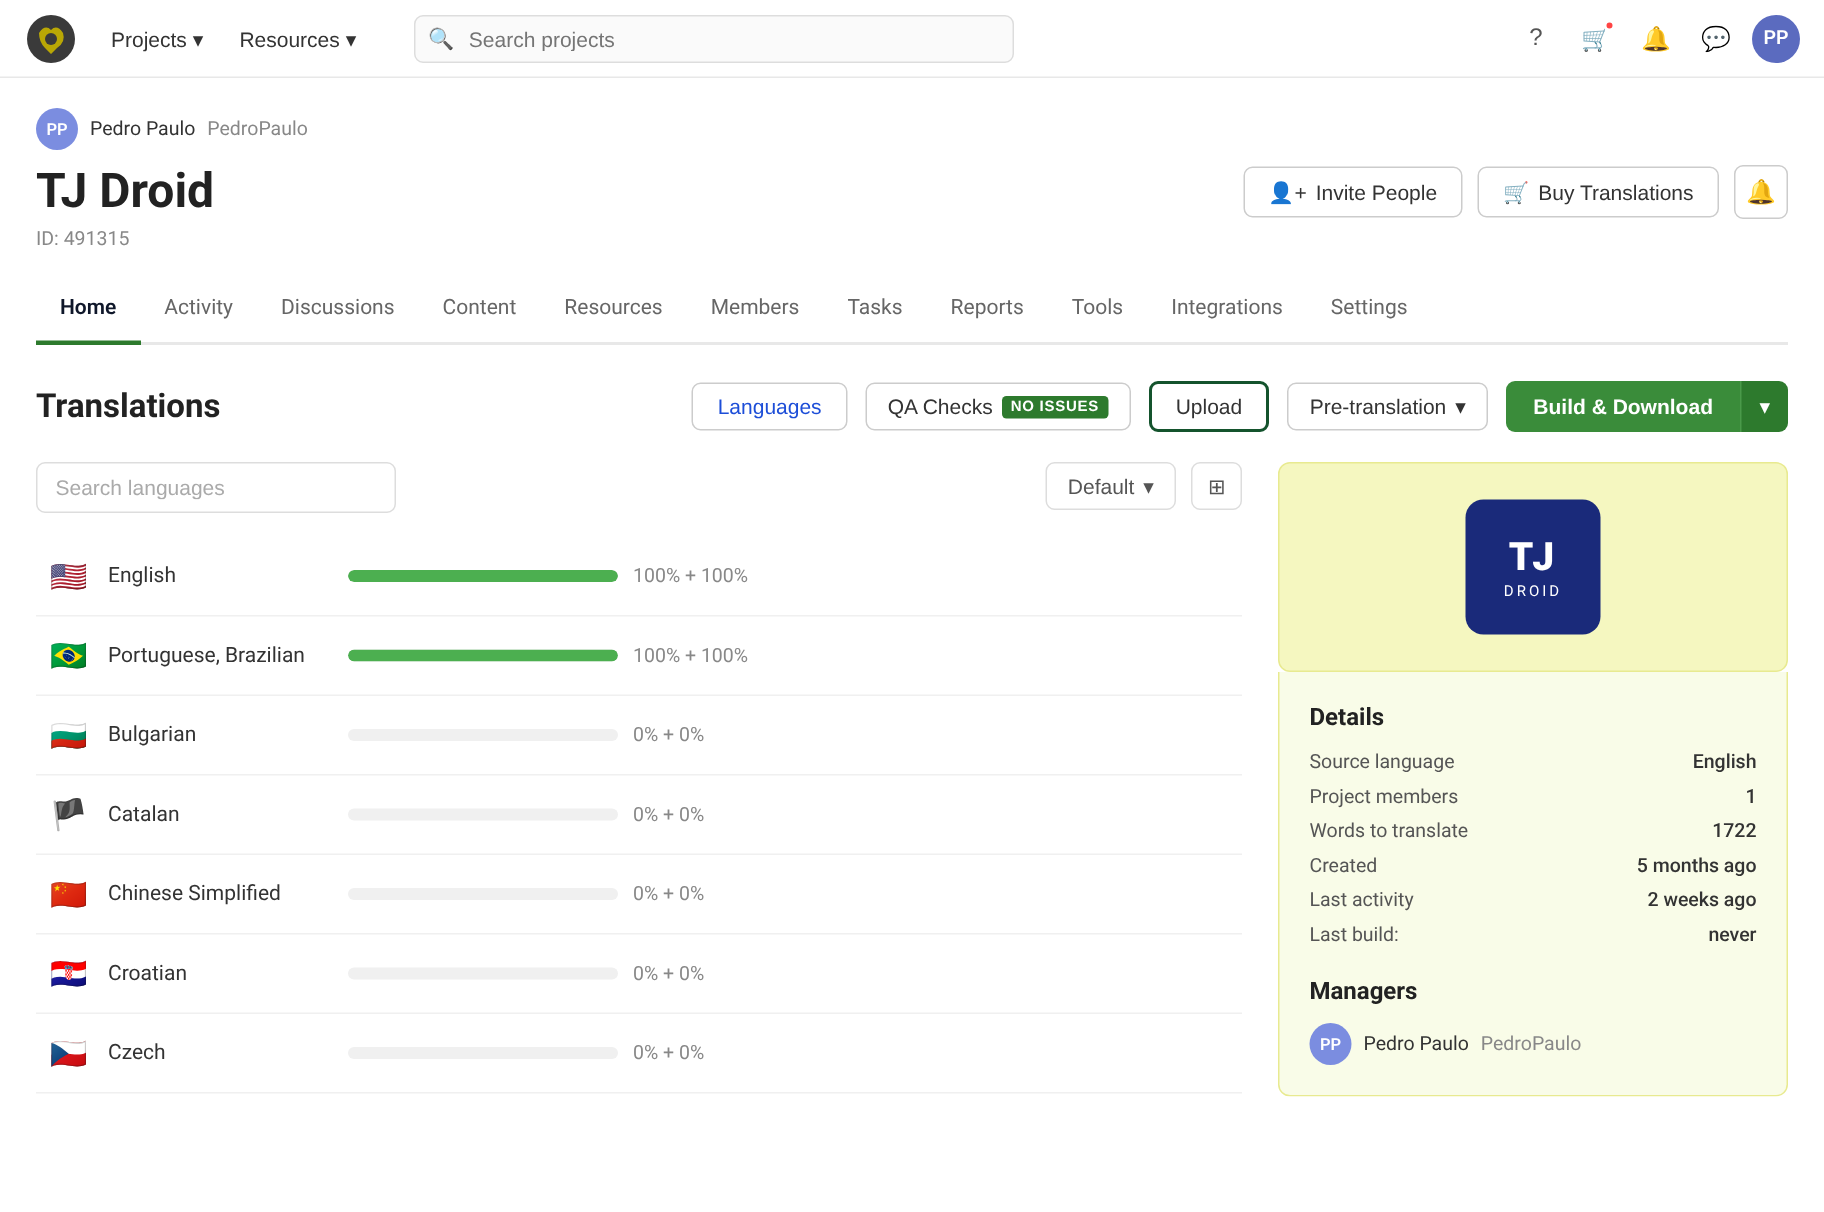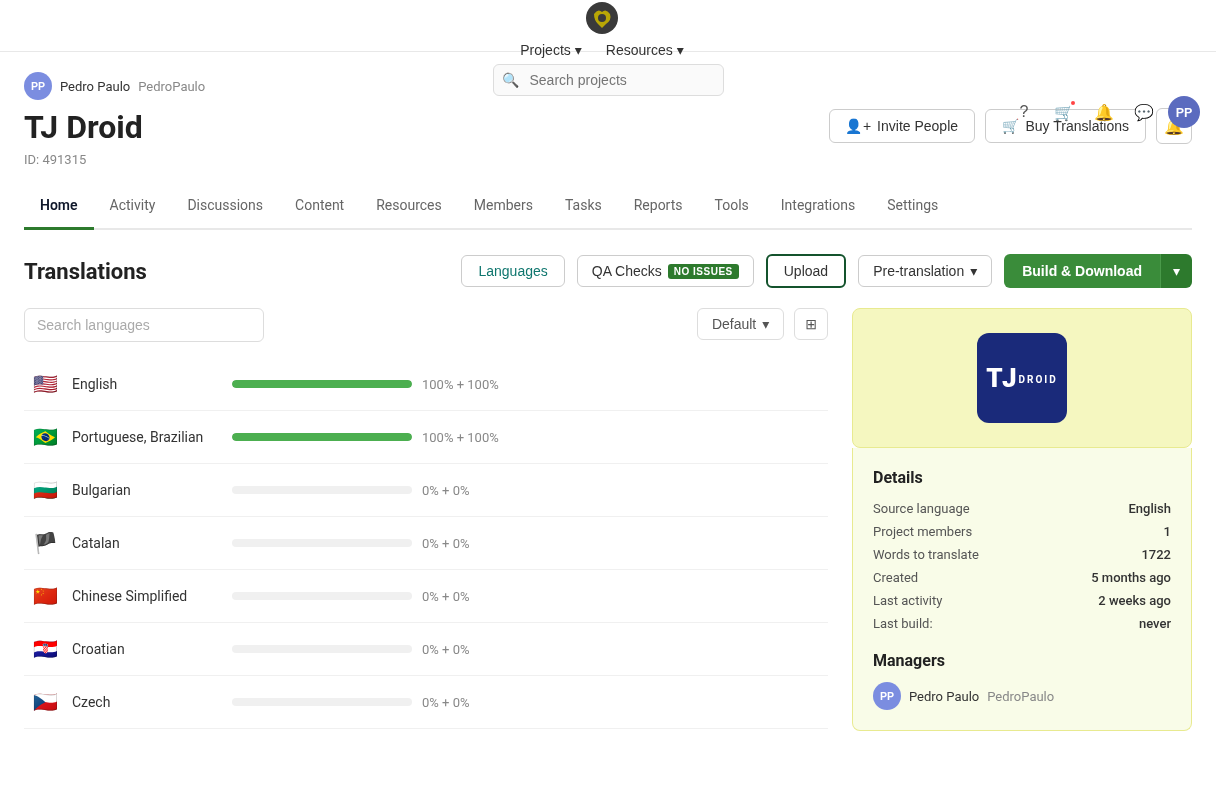--- a/index.html
+++ b/index.html
@@ -1,21 +1,21 @@
 <!DOCTYPE html>
 <html><head>
   <meta charset="utf-8">
   <style>
     * { box-sizing: border-box; margin: 0; padding: 0; }
     body { font-family: -apple-system, BlinkMacSystemFont, 'Segoe UI', Roboto, sans-serif; background: #fff; color: #333; font-size: 14px; }
 
     
     .topnav {
       display: flex; align-items: center; padding: 0 16px; height: 52px;
-      background: #fff; border-bottom: 1px solid #e8e8e8; position: relative; flex-direction: column;
+      background: #fff; border-bottom: 1px solid #e8e8e8; position: relative;
     }
     .topnav-logo { width: 36px; height: 36px; margin-right: 12px; }
     .topnav-logo svg { width: 36px; height: 36px; }
     .topnav-menu { display: flex; align-items: center; gap: 4px; margin-right: 12px; }
     .topnav-menu-item {
       display: flex; align-items: center; gap: 4px; padding: 6px 10px;
       border-radius: 4px; cursor: pointer; color: #333; font-size: 14px;
       border: none; background: none;
     }
     .topnav-search {
@@ -46,21 +46,21 @@
 
     
     .page { padding: 0 24px; }
 
     
     .project-header { padding: 20px 0 0 0; }
     .project-owner { display: flex; align-items: center; gap: 8px; margin-bottom: 8px; }
     .owner-avatar { width: 28px; height: 28px; border-radius: 50%; background: #7b8de0; display: flex; align-items: center; justify-content: center; color: #fff; font-size: 11px; font-weight: 600; }
     .owner-name { font-size: 13px; color: #333; }
     .owner-username { color: #888; font-size: 13px; }
-    .project-title-row { display: flex; align-items: flex-start; justify-content: space-between; }
+    .project-title-row { display: flex; align-items: flex-end; justify-content: space-between; }
     .project-title { font-size: 32px; font-weight: 700; color: #222; }
     .project-actions { display: flex; align-items: center; gap: 10px; }
     .btn-outline {
       display: flex; align-items: center; gap: 6px; padding: 8px 16px;
       border: 1px solid #ccc; border-radius: 6px; background: #fff;
       cursor: pointer; font-size: 14px; color: #333;
     }
     .btn-bell {
       width: 36px; height: 36px; border: 1px solid #ccc; border-radius: 6px;
       background: #fff; display: flex; align-items: center; justify-content: center;
@@ -75,21 +75,21 @@
       border-bottom: 3px solid transparent; margin-bottom: -2px; white-space: nowrap;
     }
     .tab.active { color: #0f172a; border-bottom-color: #2d7a2d; font-weight: 600; }
 
     
     .translations-section { padding: 24px 0; }
     .translations-header { display: flex; align-items: center; margin-bottom: 20px; gap: 12px; }
     .translations-title { font-size: 22px; font-weight: 700; color: #222; margin-right: auto; }
     .btn-languages {
       padding: 7px 16px; border: 1px solid #ccc; border-radius: 6px;
-      background: #fff; cursor: pointer; font-size: 14px; color: #0f766e;
+      background: #fff; cursor: pointer; font-size: 14px; color: #1d4ed8;
     }
     .btn-qa {
       display: flex; align-items: center; gap: 6px; padding: 7px 14px;
       border: 1px solid #ccc; border-radius: 6px; background: #fff;
       cursor: pointer; font-size: 14px; color: #333;
     }
     .qa-badge {
       background: #2d7a2d; color: #fff; font-size: 10px; font-weight: 700;
       padding: 2px 6px; border-radius: 3px; text-transform: uppercase; letter-spacing: 0.5px;
     }
@@ -153,24 +153,24 @@
 
     
     .side-panel { width: 340px; flex-shrink: 0; }
     .project-logo {
       display: flex; justify-content: center; align-items: center;
       background: #f5f7c0; padding: 24px; border-radius: 8px; margin-bottom: 0;
       border: 1px solid #e8ea90;
     }
     .logo-box {
       width: 90px; height: 90px; background: #1a2a7a; border-radius: 12px;
-      display: flex; flex-direction: row; align-items: center; justify-content: center; color: #fff;
+      display: flex; flex-direction: column; align-items: center; justify-content: center; color: #fff;
     }
     .logo-box-tj { font-size: 26px; font-weight: 900; letter-spacing: 2px; }
-    .logo-box-droid { font-size: 10px; font-weight: 700; letter-spacing: 2px; margin-top: 2px; }
+    .logo-box-droid { font-size: 10px; font-weight: 400; letter-spacing: 2px; margin-top: 2px; }
     .details-section { background: #f9fce8; border: 1px solid #e8ea90; border-top: none; border-radius: 0 0 8px 8px; padding: 20px; }
     .details-title { font-size: 16px; font-weight: 700; color: #222; margin-bottom: 14px; }
     .details-row { display: flex; justify-content: space-between; align-items: center; margin-bottom: 8px; font-size: 13px; }
     .details-label { color: #555; }
     .details-value { color: #333; font-weight: 500; text-align: right; }
     .managers-section { margin-top: 20px; }
     .managers-title { font-size: 16px; font-weight: 700; color: #222; margin-bottom: 12px; }
     .manager-row { display: flex; align-items: center; gap: 8px; }
     .manager-avatar { width: 28px; height: 28px; border-radius: 50%; background: #7b8de0; display: flex; align-items: center; justify-content: center; color: #fff; font-size: 11px; font-weight: 600; }
     .manager-name { font-size: 13px; color: #333; }

